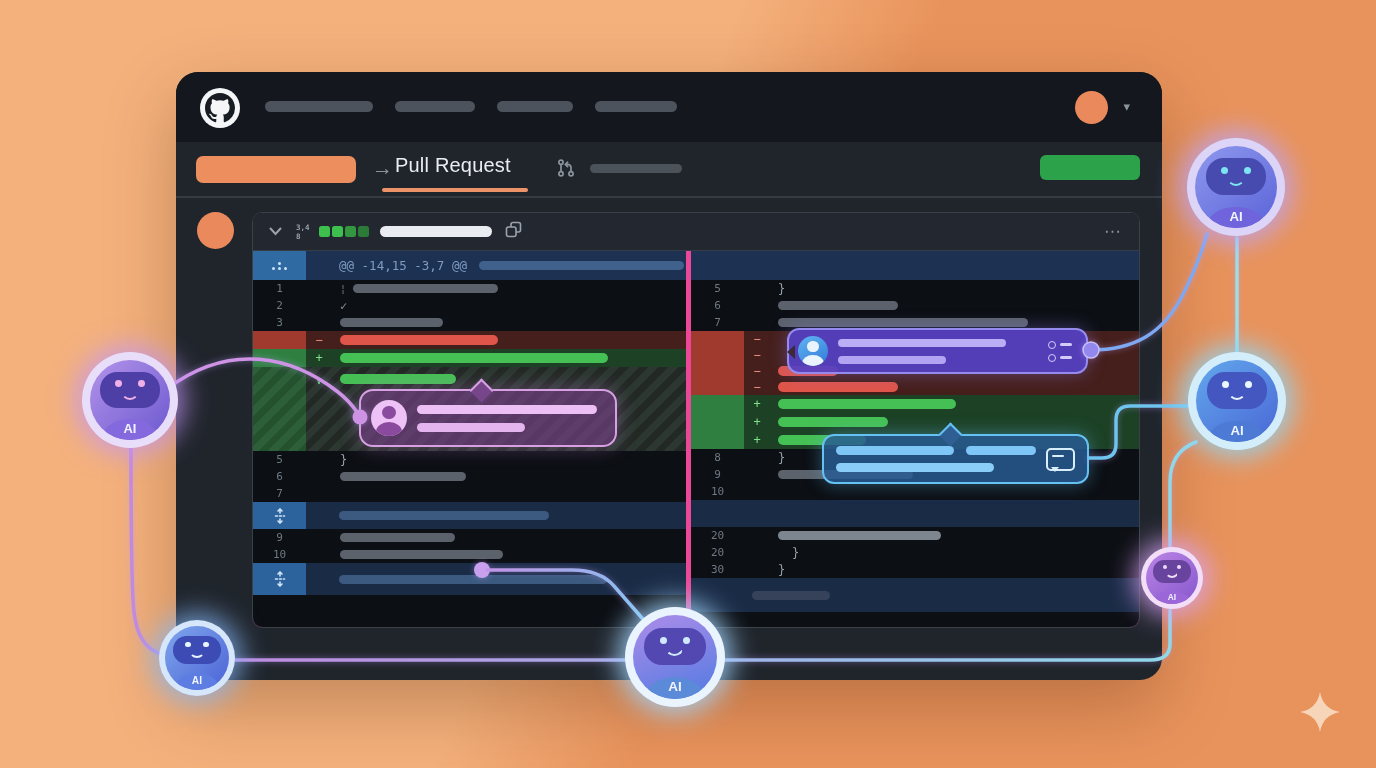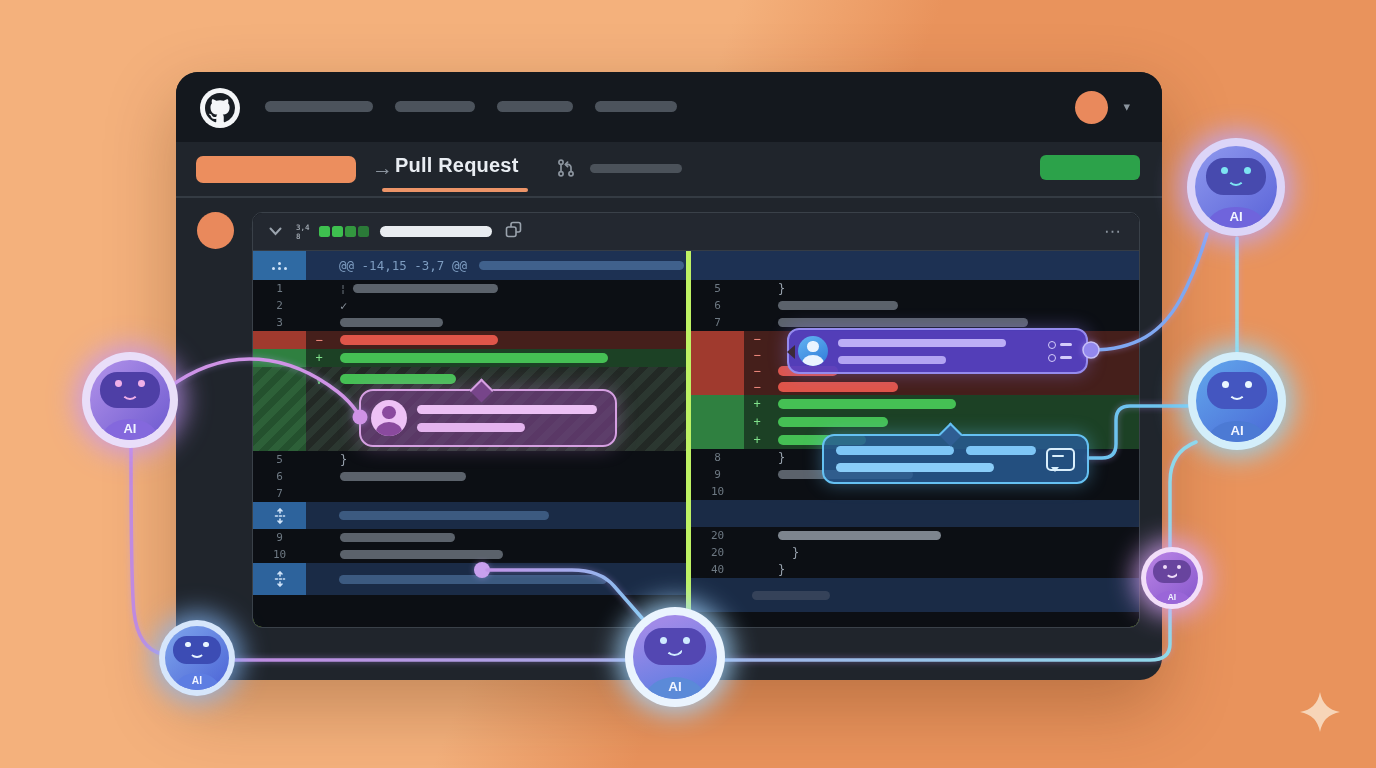--- a/index.html
+++ b/index.html
@@ -13,41 +13,41 @@
   .gh-circle{position:absolute;left:24px;top:16px;width:40px;height:40px;border-radius:50%;background:#f4f6f8;
              display:flex;align-items:center;justify-content:center;}
   .navbar-bars{position:absolute;left:89px;top:29px;display:flex;gap:22px;}
   .nbar{height:11px;border-radius:5.5px;background:#4c535c;}
   .nav-avatar{position:absolute;right:54px;top:19px;width:33px;height:33px;border-radius:50%;background:#e9895c;}
   .nav-caret{position:absolute;right:32px;top:27px;color:#8b949e;font-size:13px;}
   
   .pr-header{position:absolute;left:0;top:70px;right:0;height:54px;}
   .branch-pill{position:absolute;left:20px;top:14px;width:160px;height:27px;border-radius:7px;background:#ec8e5e;}
   .pr-arrow{position:absolute;left:196px;top:14px;color:#8b949e;font-size:21px;}
-  .pr-title{position:absolute;left:219px;top:12px;color:#e9edf2;font-size:20px;font-weight:700;letter-spacing:.2px;}
+  .pr-title{position:absolute;left:219px;top:12px;color:#e9edf2;font-size:20px;font-weight:400;letter-spacing:.2px;}
   .pr-underline{position:absolute;left:206px;top:46px;width:146px;height:4px;border-radius:2px;background:#ec9468;}
   .pr-icon{position:absolute;left:380px;top:16px;}
   .pr-hbar{position:absolute;left:414px;top:22px;width:92px;height:9px;border-radius:4.5px;background:#4b525a;}
   .merge-btn{position:absolute;right:22px;top:13px;width:100px;height:25px;border-radius:6px;background:#2ca24a;}
   .hdr-divider{position:absolute;left:0;top:124px;right:0;height:2px;background:#343b43;}
   
   .review-avatar{position:absolute;left:21px;top:140px;width:37px;height:37px;border-radius:50%;background:#e9895c;}
   .card-tail{position:absolute;left:64px;top:148px;width:0;height:0;border:9px solid transparent;border-right:11px solid #232830;}
   .card{position:absolute;left:76px;top:140px;width:888px;height:416px;background:#0c0f14;
         border:1px solid #3a4149;border-radius:10px;box-sizing:border-box;overflow:hidden;}
   .card-header{height:38px;background:#232830;border-bottom:1px solid #353c45;display:flex;align-items:center;padding:0 16px;box-sizing:border-box;}
   .chev{margin-right:14px;display:flex;}
   .stat{font:700 7.5px/1.2 "DejaVu Sans Mono",monospace;color:#9aa2ab;margin-right:9px;}
   .stat span{display:block;}
   .diffstat{display:flex;gap:2px;margin-right:11px;}
   .diffstat i{width:11px;height:11px;border-radius:2.5px;display:block;}
   .filebar{width:112px;height:11px;border-radius:6px;background:#e9edf1;margin-right:13px;}
   .spacer{flex:1;}
   .ellipsis{color:#8b949e;font-size:17px;letter-spacing:2px;}
-  .card-body{position:relative;display:flex;height:377px;background:#bef264;}
+  .card-body{position:relative;display:flex;height:377px;background:#ec4899;}
   .panel{position:relative;height:100%;background:#0c0f14;}
   .panel.pl{width:434px;margin-right:5px;}
   .panel.pr{width:449px;}
   
   .r{display:flex;align-items:center;box-sizing:border-box;}
   .gut{width:53px;flex:none;height:100%;display:flex;align-items:center;justify-content:center;
        font:11px "DejaVu Sans Mono",monospace;color:#6e7983;}
   .sg{width:26px;flex:none;text-align:center;font:12px "DejaVu Sans Mono",monospace;}
   .cd{flex:1;display:flex;align-items:center;gap:7px;padding-left:8px;}
   .bar{display:inline-block;height:9px;border-radius:5px;background:#5b626b;flex:none;}
@@ -408,21 +408,21 @@
               </span>
           </div>
           <div class="r ctx" style="height:17px">
             <span class="gut">20</span>
               <span class="sg"></span>
             <span class="cd">
                 <span class="glyph" style="padding-left:14px">}</span>
               </span>
           </div>
           <div class="r ctx" style="height:17px">
-            <span class="gut">40</span>
+            <span class="gut">30</span>
               <span class="sg"></span>
             <span class="cd">
                 <span class="glyph">}</span>
               </span>
           </div>
           <div class="r xp" style="height:34px">
             <span class="gut" style="background:#1a2b46"></span>
             <span class="bar" style="width:78px;background:#566070;opacity:.45;margin-left:8px"></span>
           </div>
 

